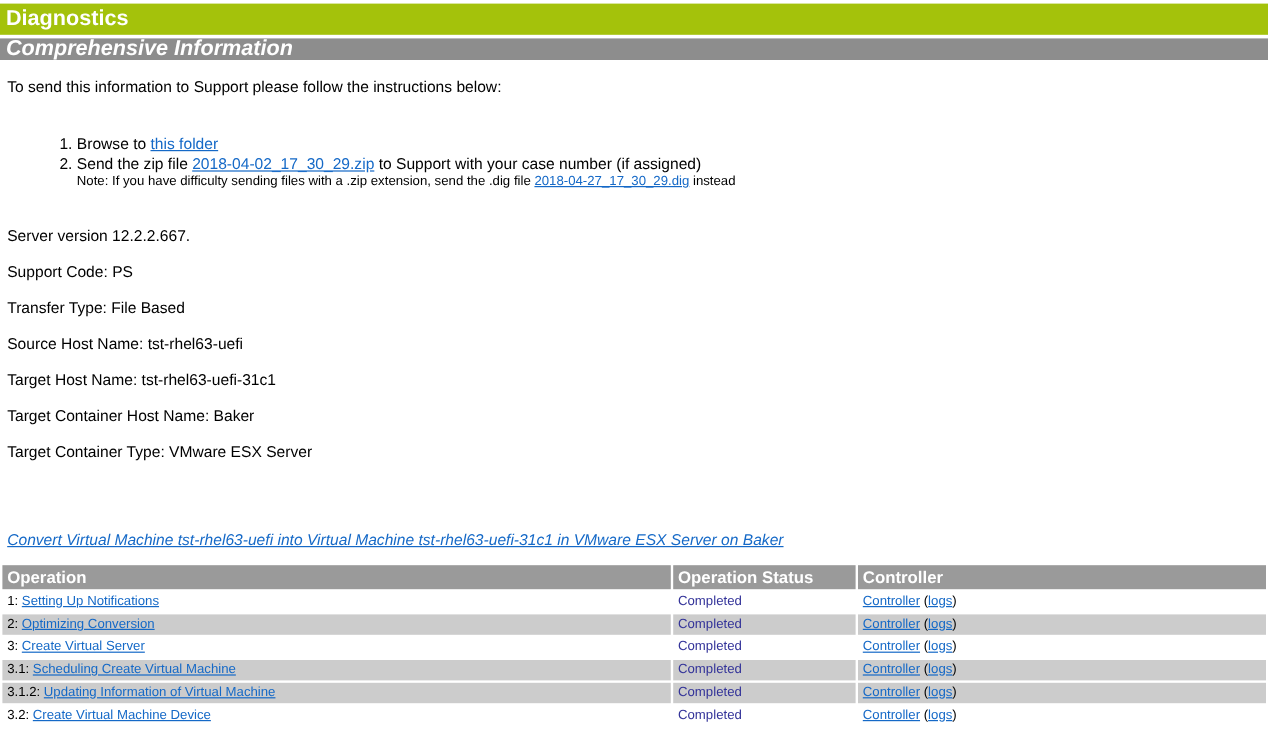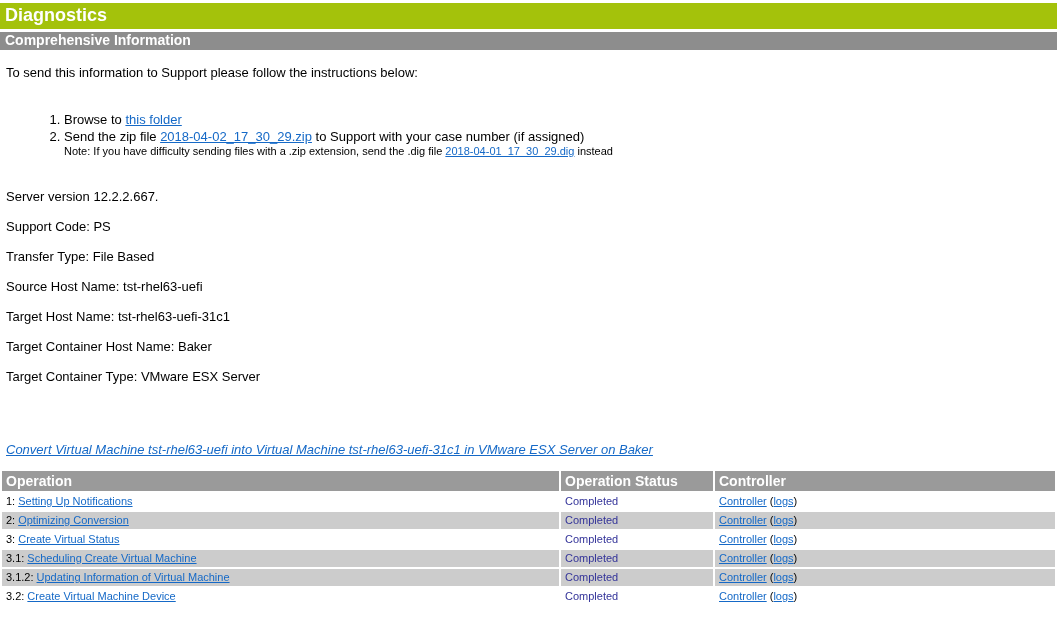--- a/index.html
+++ b/index.html
@@ -11,22 +11,22 @@
   }
   a { color: var(--link, #1569c7); text-decoration: underline; cursor: pointer; }
 
   .bar-title {
     margin-top: 3px; background: var(--title-bar, #a4c20b);
     color: #fff; font-weight: bold; font-size: 18px;
     padding: 2px 6px 3px 5px; line-height: 21px;
   }
   .bar-section {
     margin-top: 3px; background: var(--section-bar, #8d8d8d);
-    color: #fff; font-weight: bold; font-size: 14px;
-    padding: 1px 6px 2px 5px; line-height: 15px;
+    color: #fff; font-weight: bold; font-size: 18px;
+    padding: 1px 6px 2px 5px; line-height: 15px; font-style: italic;
   }
   .content { padding: 0 0 0 6px; }
   .content p { margin: 15px 0; }
   .content p.first { margin-top: 8px; }
   ol { margin: 31px 0; padding-left: 58px; }
   ol li { margin: 0; line-height: 17px; }
   .note { font-size: 11px; line-height: 13px; }
   p.job-para { margin: 58px 0 12px; }
   .job-link { font-style: italic; }
 
@@ -55,21 +55,21 @@
 
 <div class="bar-title">Diagnostics</div>
 <div class="bar-section">Comprehensive Information</div>
 
 <div class="content">
   <p>To send this information to Support please follow the instructions below:</p>
 
   <ol>
     <li><span>Browse to </span><a>this folder</a></li>
     <li><span>Send the zip file </span><a>2018-04-02_17_30_29.zip</a><span> to Support with your case number (if assigned)</span>
-      <div class="note"><span>Note: If you have difficulty sending files with a .zip extension, send the .dig file </span><a>2018-04-01_17_30_29.dig</a><span> instead</span></div>
+      <div class="note"><span>Note: If you have difficulty sending files with a .zip extension, send the .dig file </span><a>2018-04-27_17_30_29.dig</a><span> instead</span></div>
     </li>
   </ol>
 
 
   <p>Server version 12.2.2.667.</p>
   <p>Support Code: PS</p>
   <p>Transfer Type: File Based</p>
   <p>Source Host Name: tst-rhel63-uefi</p>
   <p>Target Host Name: tst-rhel63-uefi-31c1</p>
   <p>Target Container Host Name: Baker</p>
@@ -96,21 +96,21 @@
     <td class="op-cell"><span class="row-num">1:</span><a class="op-link">Setting Up Notifications</a></td>
     <td><span class="status">Completed</span></td>
     <td><a class="ctrl-link">Controller</a><span class="paren"> (</span><a class="logs-link">logs</a><span class="paren">)</span></td>
   </tr>
       <tr class="alt">
     <td class="op-cell"><span class="row-num">2:</span><a class="op-link">Optimizing Conversion</a></td>
     <td><span class="status">Completed</span></td>
     <td><a class="ctrl-link">Controller</a><span class="paren"> (</span><a class="logs-link">logs</a><span class="paren">)</span></td>
   </tr>
       <tr>
-    <td class="op-cell"><span class="row-num">3:</span><a class="op-link">Create Virtual Status</a></td>
+    <td class="op-cell"><span class="row-num">3:</span><a class="op-link">Create Virtual Server</a></td>
     <td><span class="status">Completed</span></td>
     <td><a class="ctrl-link">Controller</a><span class="paren"> (</span><a class="logs-link">logs</a><span class="paren">)</span></td>
   </tr>
       <tr class="alt">
     <td class="op-cell indent-1"><span class="row-num">3.1:</span><a class="op-link">Scheduling Create Virtual Machine</a></td>
     <td><span class="status">Completed</span></td>
     <td><a class="ctrl-link">Controller</a><span class="paren"> (</span><a class="logs-link">logs</a><span class="paren">)</span></td>
   </tr>
       <tr class="alt">
     <td class="op-cell indent-2"><span class="row-num">3.1.2:</span><a class="op-link">Updating Information of Virtual Machine</a></td>

